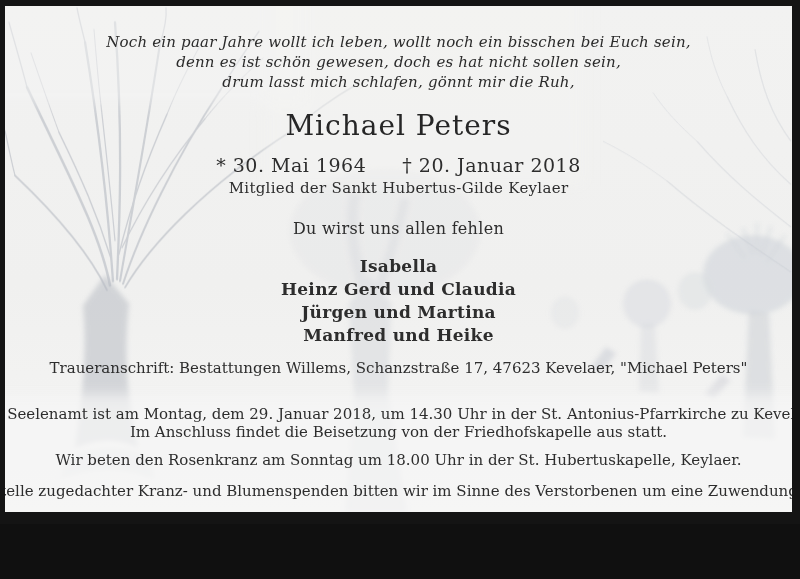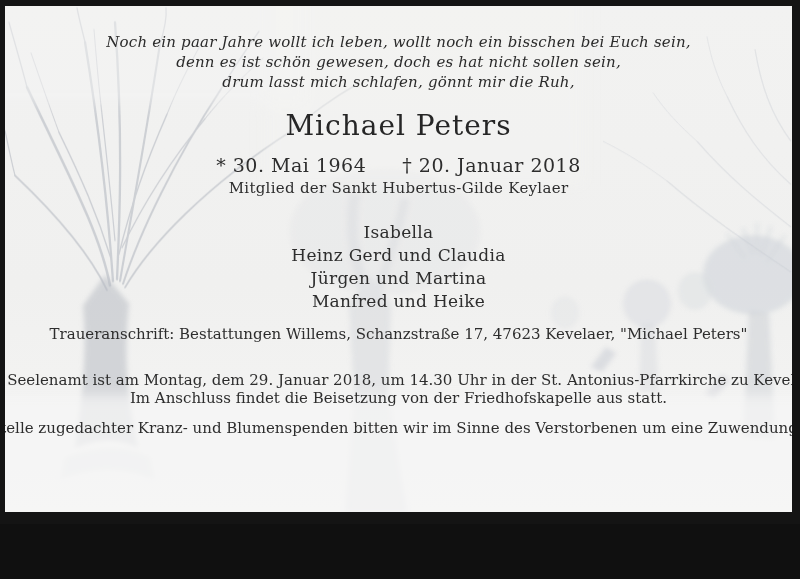--- a/index.html
+++ b/index.html
@@ -63,21 +63,21 @@
     font-size: 15px;
     line-height: 20px;
     letter-spacing: 0.3px;
   }
   .farewell {
     margin-top: 20px;
     font-size: 16px;
     line-height: 22px;
     letter-spacing: 0.3px;
   }
-  .mourners { margin-top: 23px; }
+  .mourners { margin-top: 15px; font-weight: bold; }
   .mourners .line {
     font-size: 17px;
     line-height: 23px;
     letter-spacing: 0.3px;
   }
   .address {
     margin-top: 11px;
     font-size: 15px;
     line-height: 21px;
   }
@@ -192,35 +192,37 @@
       <h1 class="name line">Michael Peters</h1>
 
       <div class="dates line">
         <span>* 30. Mai 1964</span>
         <span class="gap"></span>
         <span>† 20. Januar 2018</span>
       </div>
 
       <div class="membership line">Mitglied der Sankt Hubertus-Gilde Keylaer</div>
 
+      <div class="farewell line">Du wirst uns allen fehlen</div>
 
       <div class="mourners">
         <div class="line">Isabella</div>
         <div class="line">Heinz Gerd und Claudia</div>
         <div class="line">Jürgen und Martina</div>
         <div class="line">Manfred und Heike</div>
       </div>
 
       <div class="address line">Traueranschrift: Bestattungen Willems, Schanzstraße 17, 47623 Kevelaer, "Michael Peters"</div>
 
       <div class="service">
         <div class="line">Das Seelenamt ist am Montag, dem 29. Januar 2018, um 14.30 Uhr in der St. Antonius-Pfarrkirche zu Kevelaer.</div>
         <div class="line">Im Anschluss findet die Beisetzung von der Friedhofskapelle aus statt.</div>
       </div>
 
+      <div class="rosary line">Wir beten den Rosenkranz am Sonntag um 18.00 Uhr in der St. Hubertuskapelle, Keylaer.</div>
 
       <div class="donation">
         <div class="line">Anstelle zugedachter Kranz- und Blumenspenden bitten wir im Sinne des Verstorbenen um eine Zuwendung für</div>
       </div>
 
     </div>
   </div>
 </div>
 
 </body></html>

